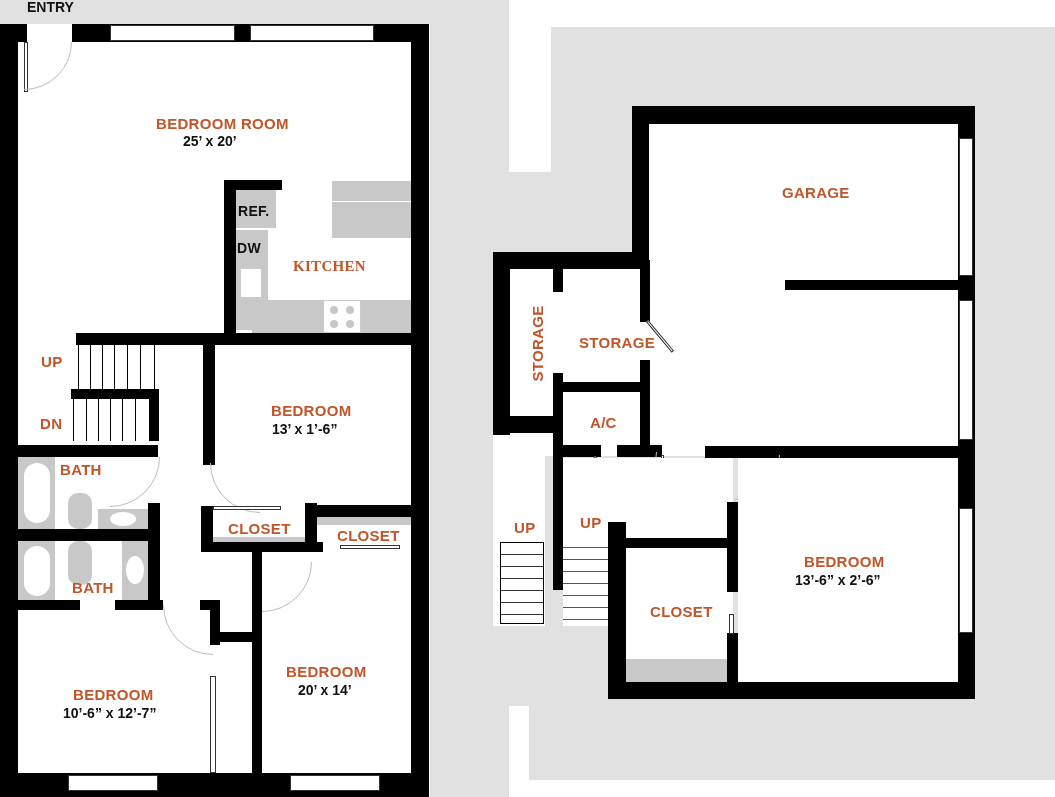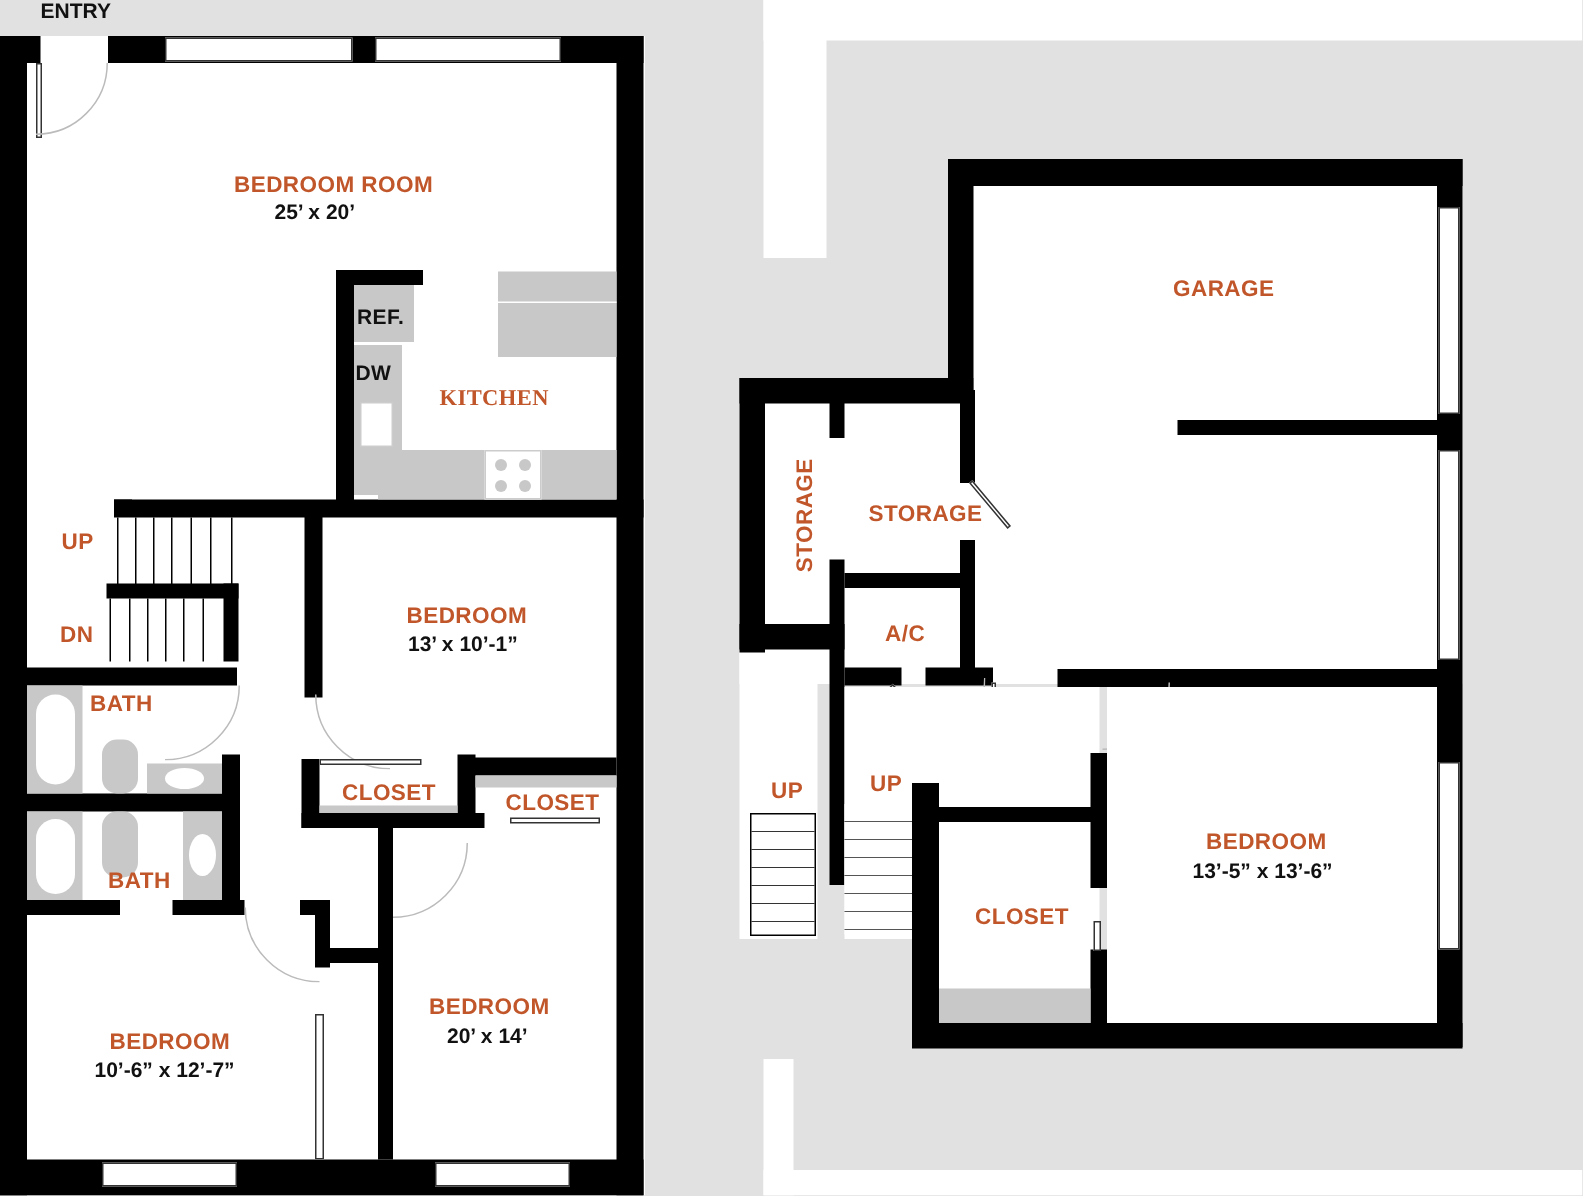--- a/index.html
+++ b/index.html
@@ -122,21 +122,21 @@
   <div class="w" style="left:200px;top:600px;width:20px;height:10px;"></div>
   <div class="w" style="left:210px;top:600px;width:10px;height:45px;"></div>
   <div class="w" style="left:218px;top:632px;width:34px;height:10px;"></div>
   <div class="arc" style="left:163px;top:555px;width:100px;height:100px;border-radius:50%;clip-path:inset(50px 50px 0 0);"></div>
   <div class="win" style="left:210px;top:676px;width:6px;height:97px;"></div>
 
   <div class="lbl" style="left:156px;top:115px;">BEDROOM ROOM</div>
   <div class="dim" style="left:183px;top:133px;">25’ x 20’</div>
   <div class="lbl" style="left:293px;top:258px;font-family:Liberation Serif, serif;">KITCHEN</div>
   <div class="lbl" style="left:271px;top:402px;">BEDROOM</div>
-  <div class="dim" style="left:272px;top:421px;">13’ x 10’-1”</div>
+  <div class="dim" style="left:272px;top:421px;">13’ x 1’-6”</div>
   <div class="lbl" style="left:73px;top:686px;">BEDROOM</div>
   <div class="dim" style="left:63px;top:705px;">10’-6” x 12’-7”</div>
   <div class="lbl" style="left:286px;top:663px;">BEDROOM</div>
   <div class="dim" style="left:298px;top:682px;">20’ x 14’</div>
 </div>
 
 <div>
 
   <div class="room" style="left:509px;top:0;width:546px;height:27px;"></div>
   <div class="room" style="left:509px;top:0;width:42px;height:172px;"></div>
@@ -187,14 +187,14 @@
   <div class="w" style="left:608px;top:538px;width:130px;height:10px;"></div>
   <div class="w" style="left:608px;top:682px;width:367px;height:17px;"></div>
   <div class="w" style="left:727px;top:502px;width:11px;height:90px;"></div>
   <div class="w" style="left:727px;top:633px;width:11px;height:55px;"></div>
   <div class="fix" style="left:626px;top:659px;width:101px;height:23px;"></div>
   <div class="win" style="left:729px;top:614px;width:5px;height:20px;"></div>
   <div class="lbl" style="left:650px;top:603px;">CLOSET</div>
 
   <div class="room" style="left:738px;top:458px;width:220px;height:224px;"></div>
   <div class="lbl" style="left:804px;top:553px;">BEDROOM</div>
-  <div class="dim" style="left:795px;top:572px;">13’-5” x 13’-6”</div>
+  <div class="dim" style="left:795px;top:572px;">13’-6” x 2’-6”</div>
 </div>
 
 </body></html>

